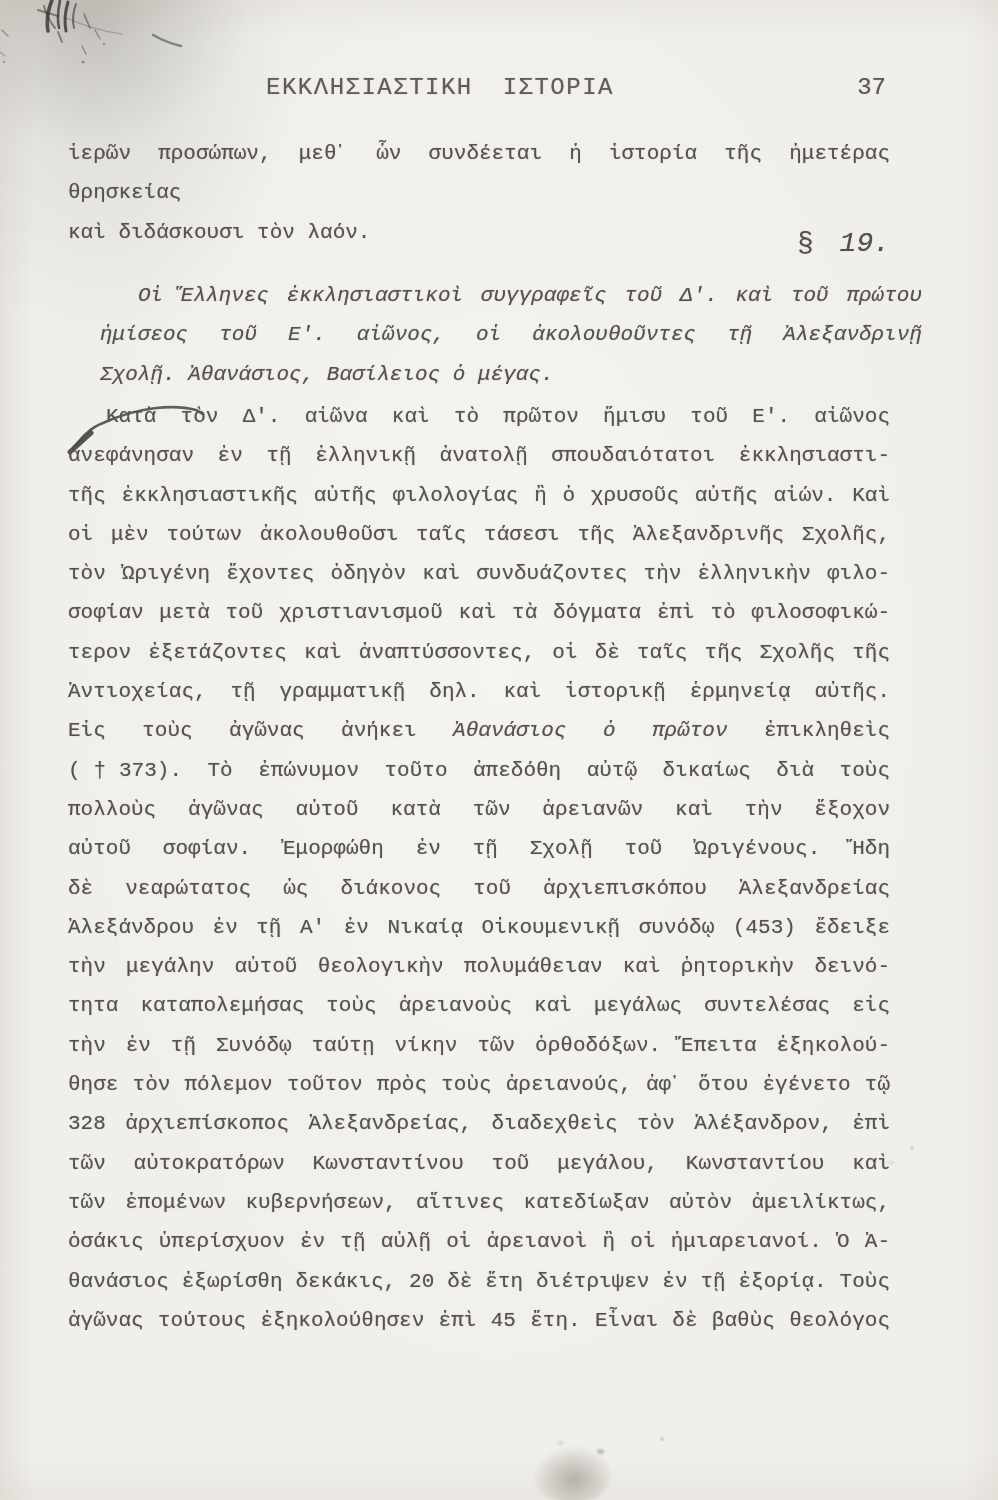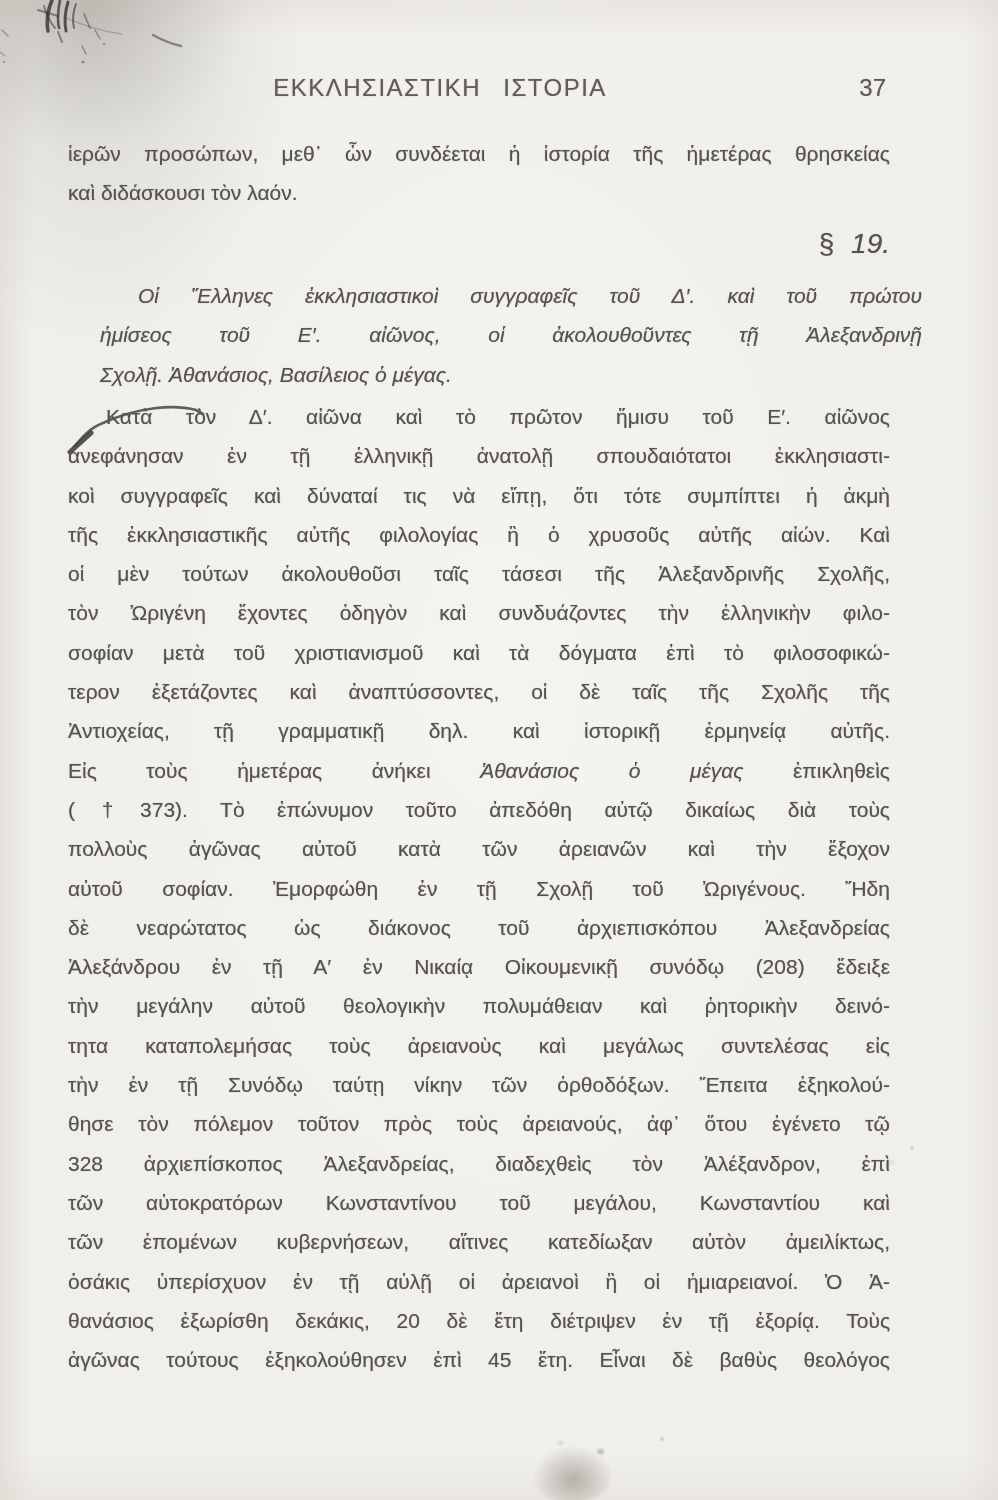--- a/index.html
+++ b/index.html
@@ -8,21 +8,21 @@
     background: #e8e6e1;
   }
   .page {
     position: relative; width: 998px; height: 1500px; overflow: hidden;
     background-color: #f1efea;
     background-image:
       radial-gradient(ellipse at 10% 1%, rgba(95,92,84,0.16), rgba(95,92,84,0) 16%),
       radial-gradient(ellipse at 50% 45%, rgba(255,255,255,0.30), rgba(255,255,255,0) 65%),
       linear-gradient(90deg, rgba(198,194,186,0.28), rgba(0,0,0,0) 3.5%, rgba(0,0,0,0) 96.5%, rgba(203,199,191,0.22)),
       linear-gradient(180deg, rgba(205,201,193,0.25), rgba(0,0,0,0) 2.5%, rgba(0,0,0,0) 97%, rgba(205,201,193,0.22));
-    font-family: Liberation Sans, sans-serif;
+    font-family: Liberation Mono, monospace;
     color: #55534c;
   }
   .running-head {
     position: absolute; top: 74px; left: 0; width: 880px;
     text-align: center; font-size: 24px; letter-spacing: 1.5px; word-spacing: 14px;
     color: #605d56; text-shadow: 0 0 1px rgba(130,127,118,0.75);
   }
   .page-number {
     position: absolute; top: 74px; right: 112px;
     font-size: 24px; color: #5c5a53; text-shadow: 0 0 1px rgba(130,127,118,0.75); margin-left: 16px;
@@ -114,33 +114,32 @@
   <svg class="checkmark" width="160" height="60" viewBox="0 0 160 60">
     <g fill="none" stroke="#45443f" stroke-linecap="round">
       <path d="M15,50 C25,38 32,30 45,25 C80,9 116,6 138,12 l7,4" stroke-width="2.6" opacity="0.85"></path>
       <path d="M12,54 L33,35" stroke-width="5" opacity="0.9"></path>
     </g>
   </svg>
 
   <div class="para main indent">
       <div class="line"><span>Κατὰ τὸν Δ′. αἰῶνα καὶ τὸ πρῶτον ἥμισυ τοῦ Ε′. αἰῶνος</span></div>
       <div class="line"><span>ἀνεφάνησαν ἐν τῇ ἑλληνικῇ ἀνατολῇ σπουδαιότατοι ἐκκλησιαστι-</span></div>
-      <div class="line"><span>κοὶ συγγραφεῖς καὶ δύναταί τις νὰ εἴπῃ, ὅτι τότε συμπίπτει ἡ ἀκμὴ</span></div>
       <div class="line"><span>τῆς ἐκκλησιαστικῆς αὐτῆς φιλολογίας ἢ ὁ χρυσοῦς αὐτῆς αἰών. Καὶ</span></div>
       <div class="line"><span>οἱ μὲν τούτων ἀκολουθοῦσι ταῖς τάσεσι τῆς Ἀλεξανδρινῆς Σχολῆς,</span></div>
       <div class="line"><span>τὸν Ὠριγένη ἔχοντες ὁδηγὸν καὶ συνδυάζοντες τὴν ἑλληνικὴν φιλο-</span></div>
       <div class="line"><span>σοφίαν μετὰ τοῦ χριστιανισμοῦ καὶ τὰ δόγματα ἐπὶ τὸ φιλοσοφικώ-</span></div>
       <div class="line"><span>τερον ἐξετάζοντες καὶ ἀναπτύσσοντες, οἱ δὲ ταῖς τῆς Σχολῆς τῆς</span></div>
       <div class="line"><span>Ἀντιοχείας, τῇ γραμματικῇ δηλ. καὶ ἱστορικῇ ἑρμηνείᾳ αὐτῆς.</span></div>
-      <div class="line"><span>Εἰς τοὺς ἡμετέρας ἀνήκει </span><em>Ἀθανάσιος ὁ μέγας</em><span> ἐπικληθεὶς</span></div>
+      <div class="line"><span>Εἰς τοὺς ἀγῶνας ἀνήκει </span><em>Ἀθανάσιος ὁ πρῶτον</em><span> ἐπικληθεὶς</span></div>
       <div class="line"><span>(†373). Τὸ ἐπώνυμον τοῦτο ἀπεδόθη αὐτῷ δικαίως διὰ τοὺς</span></div>
       <div class="line"><span>πολλοὺς ἀγῶνας αὐτοῦ κατὰ τῶν ἀρειανῶν καὶ τὴν ἔξοχον</span></div>
       <div class="line"><span>αὐτοῦ σοφίαν. Ἐμορφώθη ἐν τῇ Σχολῇ τοῦ Ὠριγένους. Ἤδη</span></div>
       <div class="line"><span>δὲ νεαρώτατος ὡς διάκονος τοῦ ἀρχιεπισκόπου Ἀλεξανδρείας</span></div>
-      <div class="line"><span>Ἀλεξάνδρου ἐν τῇ Α′ ἐν Νικαίᾳ Οἰκουμενικῇ συνόδῳ (208) ἔδειξε</span></div>
+      <div class="line"><span>Ἀλεξάνδρου ἐν τῇ Α′ ἐν Νικαίᾳ Οἰκουμενικῇ συνόδῳ (453) ἔδειξε</span></div>
       <div class="line"><span>τὴν μεγάλην αὐτοῦ θεολογικὴν πολυμάθειαν καὶ ῥητορικὴν δεινό-</span></div>
       <div class="line"><span>τητα καταπολεμήσας τοὺς ἀρειανοὺς καὶ μεγάλως συντελέσας εἰς</span></div>
       <div class="line"><span>τὴν ἐν τῇ Συνόδῳ ταύτῃ νίκην τῶν ὀρθοδόξων. Ἔπειτα ἐξηκολού-</span></div>
       <div class="line"><span>θησε τὸν πόλεμον τοῦτον πρὸς τοὺς ἀρειανούς, ἀφ᾽ ὅτου ἐγένετο τῷ</span></div>
       <div class="line"><span>328 ἀρχιεπίσκοπος Ἀλεξανδρείας, διαδεχθεὶς τὸν Ἀλέξανδρον, ἐπὶ</span></div>
       <div class="line"><span>τῶν αὐτοκρατόρων Κωνσταντίνου τοῦ μεγάλου, Κωνσταντίου καὶ</span></div>
       <div class="line"><span>τῶν ἑπομένων κυβερνήσεων, αἵτινες κατεδίωξαν αὐτὸν ἀμειλίκτως,</span></div>
       <div class="line"><span>ὁσάκις ὑπερίσχυον ἐν τῇ αὐλῇ οἱ ἀρειανοὶ ἢ οἱ ἡμιαρειανοί. Ὁ Ἀ-</span></div>
       <div class="line"><span>θανάσιος ἐξωρίσθη δεκάκις, 20 δὲ ἔτη διέτριψεν ἐν τῇ ἐξορίᾳ. Τοὺς</span></div>
       <div class="line"><span>ἀγῶνας τούτους ἐξηκολούθησεν ἐπὶ 45 ἔτη. Εἶναι δὲ βαθὺς θεολόγος</span></div>

